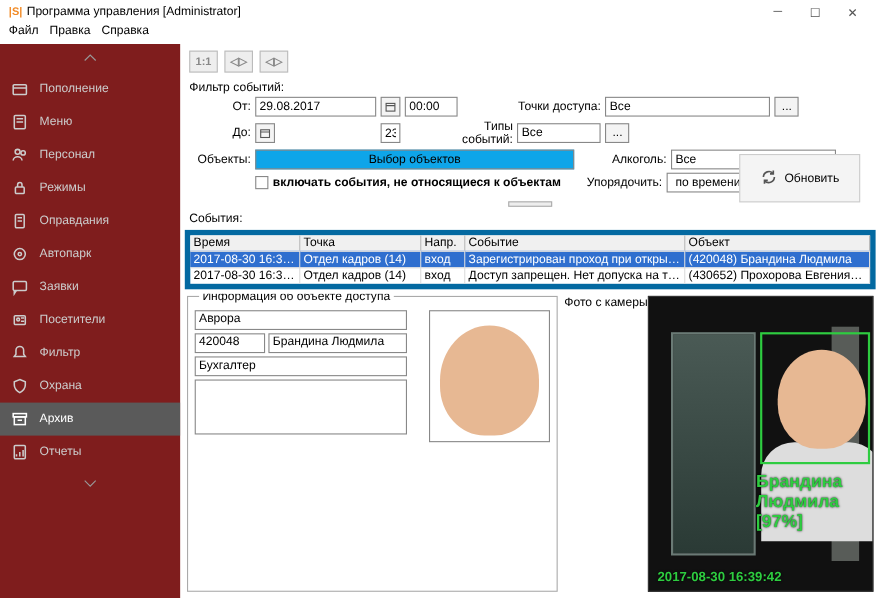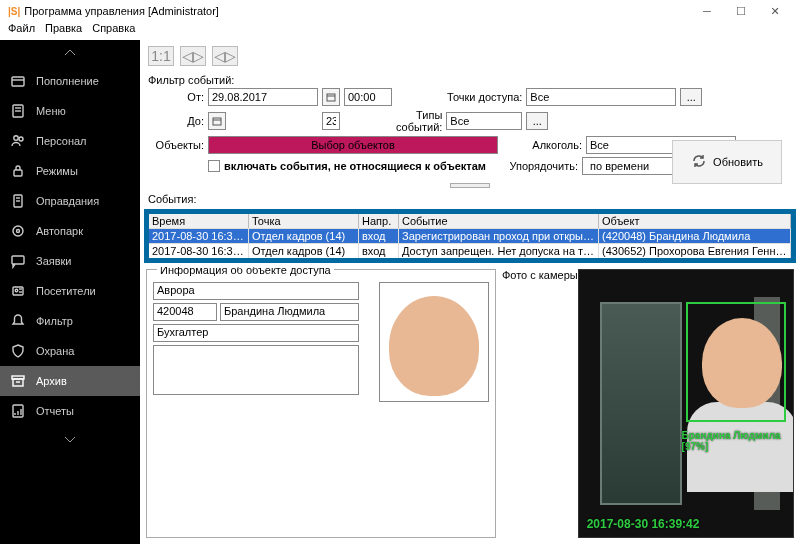--- a/index.html
+++ b/index.html
@@ -4,39 +4,39 @@
 <style>
 * { box-sizing: border-box; margin: 0; padding: 0; font-family: "Segoe UI", Tahoma, sans-serif; font-size: 11px; }
 body { background: #fff; width: 800px; height: 544px; overflow: hidden; display: flex; flex-direction: column; }
 .titlebar { height: 22px; display: flex; align-items: center; padding: 0 8px; background: #fff; }
 .titlebar .logo { color: #f28c28; font-weight: bold; margin-right: 4px; font-size: 10px; }
 .titlebar .spacer { flex: 1; }
 .winbtn { width: 34px; height: 20px; display: flex; align-items: center; justify-content: center; color: #555; }
 .menubar { height: 18px; display: flex; gap: 10px; padding: 0 8px; background: #fff; font-size: 11px; }
 .menubar span { cursor: default; }
 .body { flex: 1; display: flex; overflow: hidden; }
-.sidebar { width: 140px; background: #000000; display: flex; flex-direction: column; color: #ccc; }
+.sidebar { width: 164px; background: #7f1d1d; display: flex; flex-direction: column; color: #ccc; }
 .side-arrow { height: 26px; display: flex; align-items: center; justify-content: center; color: #999; }
 .side-item { height: 30px; display: flex; align-items: center; padding: 0 10px; gap: 10px; cursor: pointer; }
 .side-item.active { background: #5a5a5a; color: #fff; }
 .side-item .ico { width: 16px; height: 16px; display: flex; align-items: center; justify-content: center; }
 .side-item svg { stroke: #ccc; fill: none; stroke-width: 1.4; }
 .side-item.active svg { stroke: #fff; }
 .main { flex: 1; display: flex; flex-direction: column; padding: 4px; gap: 4px; overflow: hidden; background: #fff;}
 .thumbs { display: flex; gap: 6px; padding: 2px 4px; align-items: center;}
-.thumb { width: 26px; height: 20px; border: 1px solid #bbb; background: #eee; display:flex; align-items:center; justify-content:center; font-size:14px; color:#888;}
+.thumb { width: 26px; height: 20px; border: 1px solid #bbb; background: #eee; display:flex; align-items:center; justify-content:center; font-size:10px; color:#888;font-weight:bold;}
 .filter { padding: 2px 4px;}
 .filter-title { font-size:11px; margin-bottom:2px;}
 .filter-grid { display: grid; grid-template-columns: 56px 110px 18px 48px 1fr 76px 150px 22px 110px; gap: 3px 4px; align-items:center;}
 .lbl { text-align: right; font-size:11px; }
 input[type=text], select { border:1px solid #888; height:18px; padding:0 3px; font-size:11px; background:#fff; width:100%;}
 .cal { width:18px; height:18px; border:1px solid #888; display:flex;align-items:center;justify-content:center;background:#f4f4f4;}
 .dots { width:22px; height:18px; border:1px solid #888; background:#f4f4f4; display:flex;align-items:center;justify-content:center;}
 .objrow{display:grid;grid-template-columns:56px 290px 1fr 76px 150px 110px;gap:3px 4px;align-items:center;margin-top:3px;}
-.btn { border:1px solid #888; height:18px; background:#be185d; display:flex;align-items:center;justify-content:center;font-size:11px; padding:0 6px;}
+.btn { border:1px solid #888; height:18px; background:#0ea5e9; display:flex;align-items:center;justify-content:center;font-size:11px; padding:0 6px;}
 .chkrow{display:flex;align-items:center;gap:4px;margin-top:3px;margin-left:60px;font-weight:bold;}
 .chk{width:12px;height:12px;border:1px solid #888;}
 .refresh-btn{position:absolute;right:18px;top:100px;width:110px;height:44px;border:1px solid #ccc;background:#f4f4f4;display:flex;align-items:center;justify-content:center;gap:6px;}
 .splitter{height:8px;display:flex;align-items:center;justify-content:center;}
 .splitter .handle{width:40px;height:5px;border:1px solid #aaa;background:#eee;}
 .events-title{font-size:11px;padding:0 4px;}
 .table{border:5px solid #0369a1;}
 .thead{display:grid;grid-template-columns:100px 110px 40px 200px 1fr;background:#f0f0f0;}
 .th{border-right:1px solid #bbb;padding:1px 3px;font-size:11px;}
 .tr{display:grid;grid-template-columns:100px 110px 40px 200px 1fr;}
@@ -50,21 +50,21 @@
 .info-left{flex:1;}
 .info-photo{width:110px;height:120px;border:1px solid #888;display:flex;align-items:center;justify-content:center;overflow:hidden;}
 .row2{display:grid;grid-template-columns:64px 1fr;gap:3px;}
 .mlfld{border:1px solid #888;height:50px;}
 .camera-panel{flex:1;display:flex;flex-direction:row;}
 .cam-title{font-size:11px;margin-bottom:2px;}
 .cam-view{flex:1;background:#111;position:relative;overflow:hidden;border:1px solid #333;}
 .door{position:absolute;left:10%;top:12%;width:38%;height:76%;background:linear-gradient(#4a5a55,#2a3a35);border:2px solid #6a7a75;}
 .door2{position:absolute;right:6%;top:10%;width:12%;height:80%;background:#585c58;}
 .face-box{position:absolute;left:50%;top:12%;width:100px;height:120px;border:2px solid #2ecc40;}
-.face-label{position:absolute;left:48%;top:60%;color:#2ecc40;font-size:10px;font-weight:bold;text-shadow:0 0 2px #000;}
+.face-label{position:absolute;left:48%;top:60%;color:#2ecc40;font-size:16px;font-weight:bold;text-shadow:0 0 2px #000;}
 .timestamp{position:absolute;left:8px;bottom:6px;color:#2ecc40;font-size:12px;font-weight:bold;text-shadow:0 0 2px #000;}
 .cam-person{position:absolute;left:48%;top:18%;width:120px;height:72%;}
 .cam-face{width:80px;height:90px;border-radius:50% 50% 45% 45%;background:#e7b893;margin:0 auto;position:relative;}
 .cam-hair{position:absolute;top:-14px;left:-10px;width:100px;height:120px;border-radius:50%;background:#4a2f1e;z-index:-1;}
 .cam-body{width:110px;height:90px;background:#ddd;border-radius:30px 30px 0 0;margin:-6px auto 0;}
 .main-rel{position:relative;}
 .photo-face{width:90px;height:100px;border-radius:50% 50% 45% 45%;background:#e7b893;position:relative;margin-top:8px;}
 .photo-hair{position:absolute;top:-8px;left:-6px;width:102px;height:110px;border-radius:50%;background:#4a2f1e;z-index:-1;}
 </style>
 </head>

